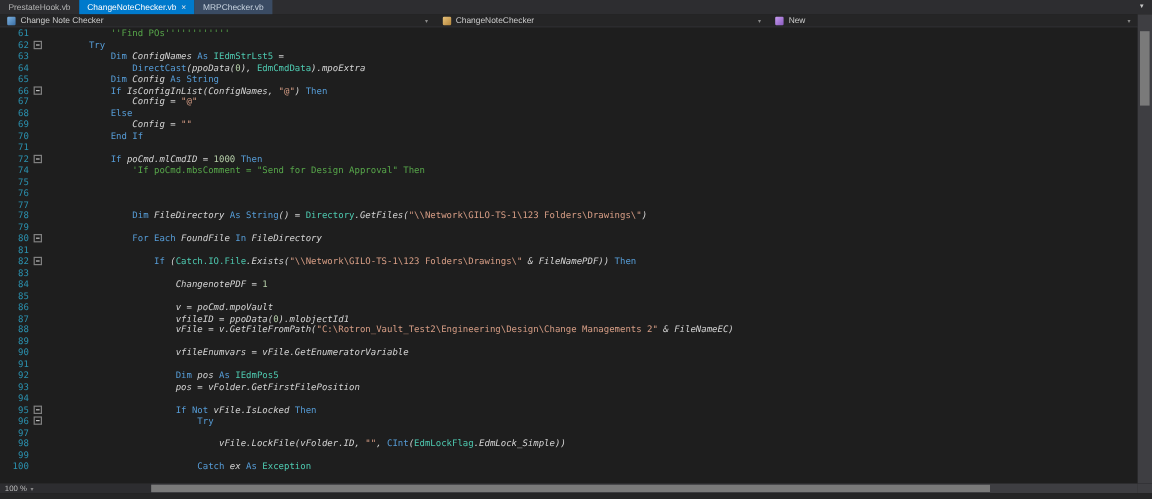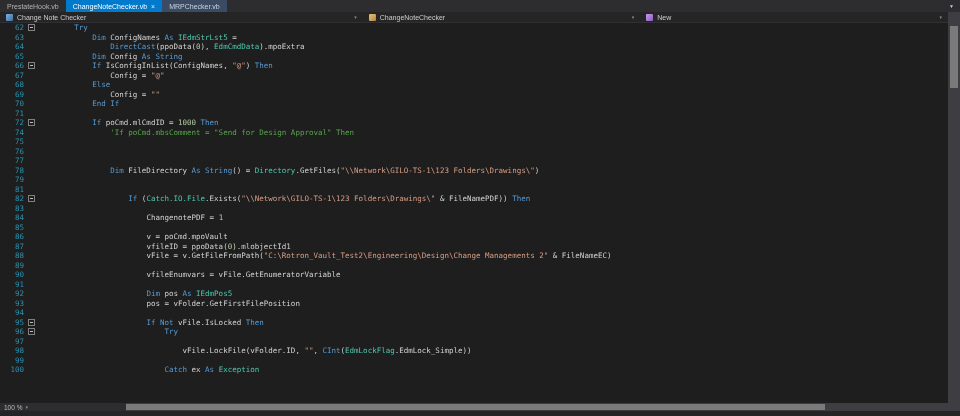--- a/index.html
+++ b/index.html
@@ -44,21 +44,21 @@
   .lnum{width:24px;text-align:right;color:#2b91af;flex:none;}
   .foldcol{width:14px;flex:none;display:flex;justify-content:center;align-items:center;}
   .foldbox{width:7px;height:7px;box-sizing:border-box;border:1px solid #808080;position:relative;background:#1e1e1e;}
   .foldbox::after{content:"";position:absolute;left:1px;right:1px;top:2px;height:1px;background:#c0c0c0;}
   .code{white-space:pre;}
   .tk-k{color:#569cd6;text-align:center;}
   .tk-t{color:#4ec9b0;}
   .tk-s{color:#d69d85;}
   .tk-c{color:#57a64a;}
   .tk-n{color:#b5cea8;}
-  .tk-p{color:#d4d4d4;}
+  .tk-p{color:#d4d4d4;font-style:italic;}
   
   .vscroll{position:absolute;top:12px;right:0;width:12px;height:391px;background:#3e3e42;}
   .vthumb{position:absolute;top:14px;left:2px;right:2px;height:62px;background:#7a7a7a;}
   .hscrollrow{position:absolute;top:403px;left:0;right:0;height:8px;display:flex;background:#2d2d30;}
   .zoom{width:126px;flex:none;background:#2d2d30;color:#bbbbbb;font-size:6.5px;display:flex;align-items:center;gap:3px;padding:0 4px;box-sizing:border-box;}
   .zoom .chev{font-size:5px;color:#8a8a8a;}
   .htrack{flex:1;background:#3e3e42;position:relative;}
   .hthumb{position:absolute;left:0;top:1px;bottom:1px;width:85%;background:#7a7a7a;}
   .corner{width:12px;flex:none;background:#3e3e42;}
   .bottomstrip{position:absolute;top:411px;left:0;right:0;height:5px;background:#252526;}
@@ -94,20 +94,25 @@
   <div class="navsec sec-member">
     <span class="ic ic-method"></span>
     <span>New</span>
     <span class="chev">▾</span>
   </div>
 </div>
 
 <div class="editor">
   <div id="code-lines">
       <div class="line">
+        <span class="lnum">61</span>
+        <span class="foldcol"></span>
+        <span class="code">            <span class="tk-c">''Find POs''''''''''''</span></span>
+      </div>
+      <div class="line">
         <span class="lnum">62</span>
         <span class="foldcol">
           <span class="foldbox"></span>
         </span>
         <span class="code">        <span class="tk-k">Try</span></span>
       </div>
       <div class="line">
         <span class="lnum">63</span>
         <span class="foldcol"></span>
         <span class="code">            <span class="tk-k">Dim</span><span class="tk-p"> ConfigNames </span><span class="tk-k">As</span><span class="tk-p"> </span><span class="tk-t">IEdmStrLst5</span><span class="tk-p"> =</span></span>
@@ -182,20 +187,27 @@
       </div>
       <div class="line">
         <span class="lnum">78</span>
         <span class="foldcol"></span>
         <span class="code">                <span class="tk-k">Dim</span><span class="tk-p"> FileDirectory </span><span class="tk-k">As</span><span class="tk-p"> </span><span class="tk-k">String</span><span class="tk-p">() = </span><span class="tk-t">Directory</span><span class="tk-p">.GetFiles(</span><span class="tk-s">"\\Network\GILO-TS-1\123 Folders\Drawings\"</span><span class="tk-p">)</span></span>
       </div>
       <div class="line">
         <span class="lnum">79</span>
         <span class="foldcol"></span>
         <span class="code"></span>
+      </div>
+      <div class="line">
+        <span class="lnum">80</span>
+        <span class="foldcol">
+          <span class="foldbox"></span>
+        </span>
+        <span class="code">                <span class="tk-k">For Each</span><span class="tk-p"> FoundFile </span><span class="tk-k">In</span><span class="tk-p"> FileDirectory</span></span>
       </div>
       <div class="line">
         <span class="lnum">81</span>
         <span class="foldcol"></span>
         <span class="code"></span>
       </div>
       <div class="line">
         <span class="lnum">82</span>
         <span class="foldcol">
           <span class="foldbox"></span>

